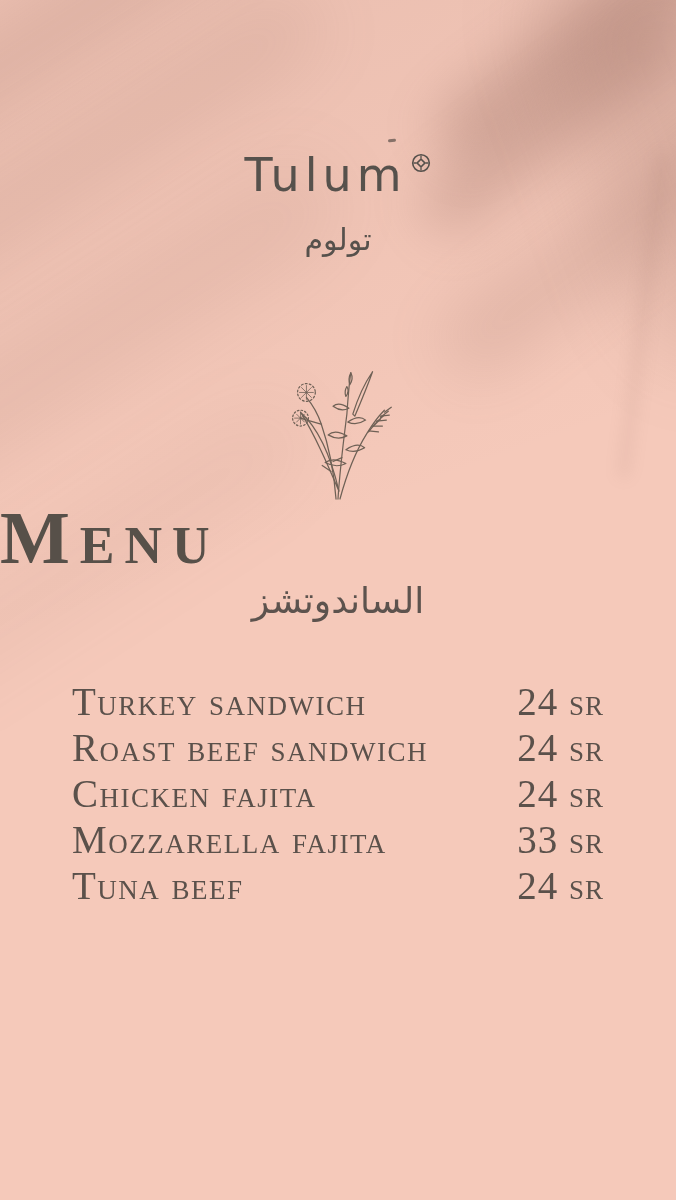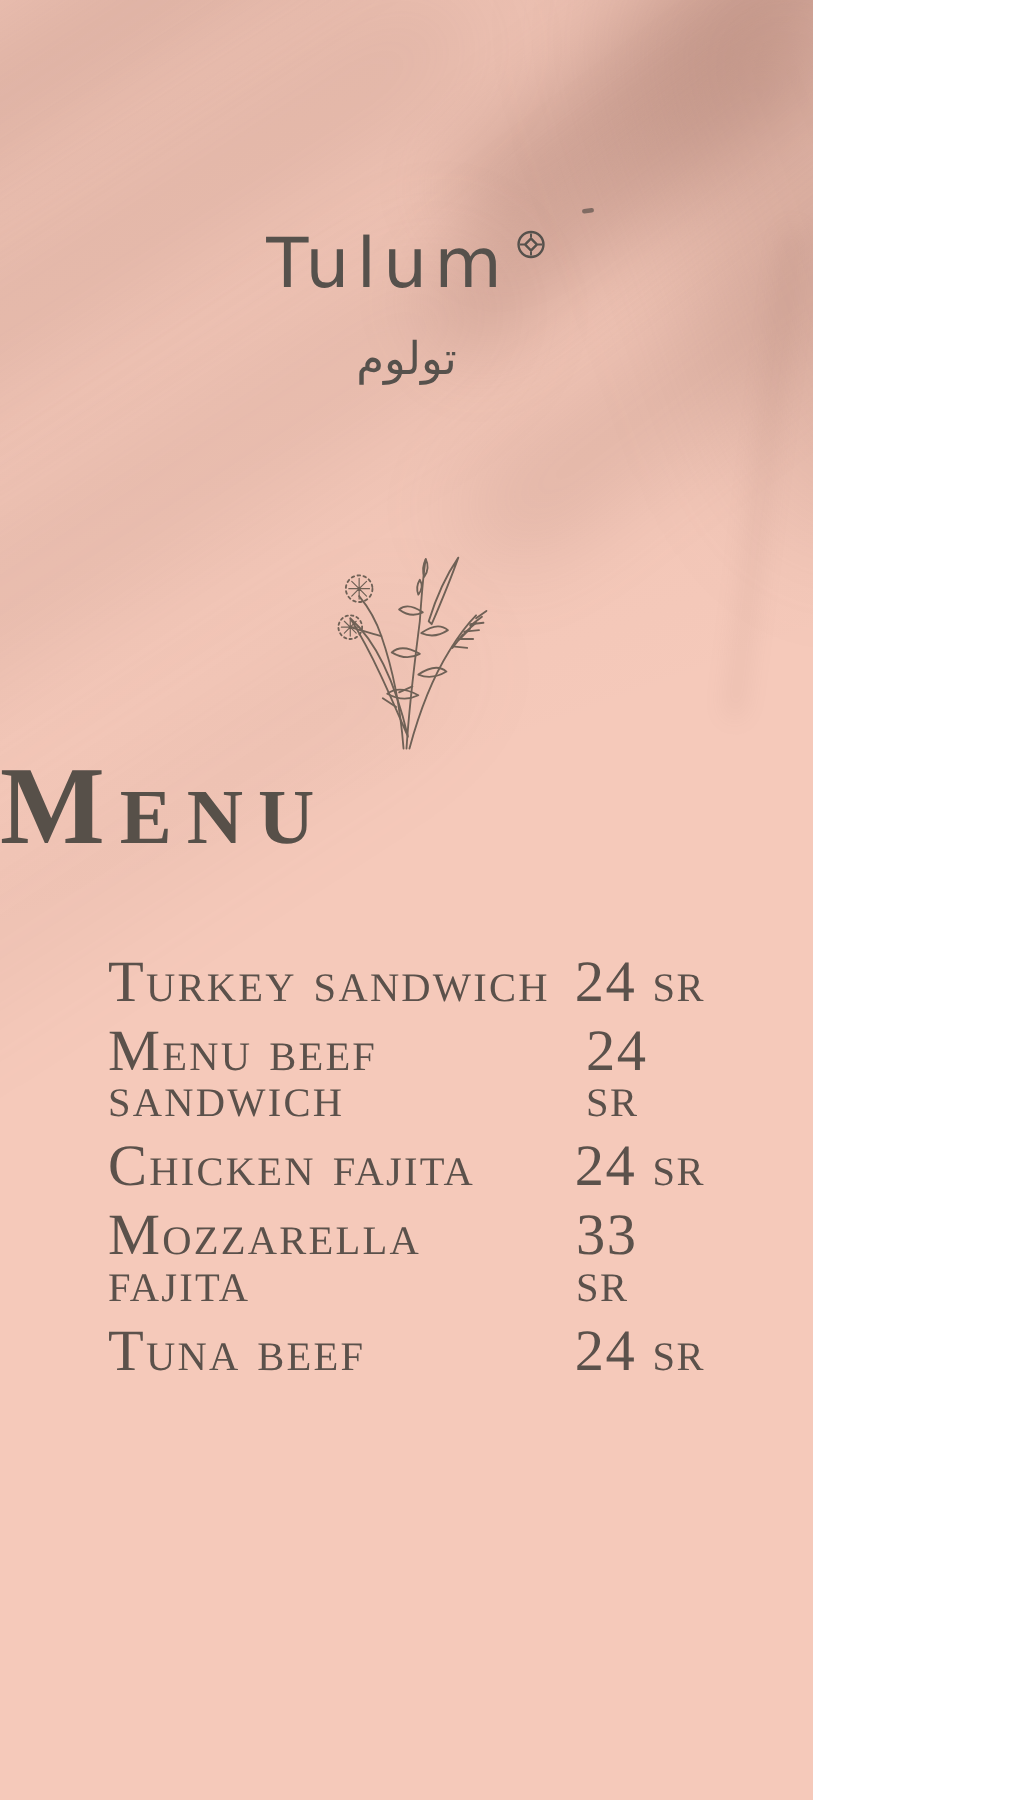--- a/index.html
+++ b/index.html
@@ -1,21 +1,21 @@
 <!DOCTYPE html>
 <html><head>
 <meta charset="utf-8">
 <style>
   * { margin: 0; padding: 0; box-sizing: border-box; }
   html, body { width: 676px; }
   body { font-family: "Liberation Serif", "DejaVu Serif", serif; }
 
   .page {
     position: relative;
-    width: 542px;
+    width: 676px;
     height: 1200px;
     background: #f5c9ba;
     overflow: hidden;
   }
 
   
   .shadows { position: absolute; inset: 0; z-index: 0; }
   .tint {
     position: absolute; inset: 0;
     background: linear-gradient(160deg, rgba(141,97,86,.10), rgba(141,97,86,0) 45%);
@@ -157,28 +157,29 @@
           <circle cx="27" cy="66" r="8" stroke-dasharray="1.6 2.2"></circle>
           <path d="M27 66 l0 -6 M27 66 l4 -4 M27 66 l6 0 M27 66 l4 4 M27 66 l-4 4 M27 66 l-6 0 M27 66 l-4 -4 M27 66 l0 6" stroke-width="0.8"></path>
           <path d="M48 72 C41 70 33 68 27 66"></path>
 
           <path d="M58 120 l-9 -6 M60 110 l9 -4"></path>
         </g>
       </svg>
     </figure>
 
     <h1 class="menu-title">Menu</h1>
+    <div class="menu-subtitle">الساندوتشز</div>
 
     <ul class="menu-list">
       <li class="menu-row">
         <span class="item-name">Turkey sandwich</span>
         <span class="item-price">24 sr</span>
       </li>
       <li class="menu-row">
-        <span class="item-name">Menu beef sandwich</span>
+        <span class="item-name">Roast beef sandwich</span>
         <span class="item-price">24 sr</span>
       </li>
       <li class="menu-row">
         <span class="item-name">Chicken fajita</span>
         <span class="item-price">24 sr</span>
       </li>
       <li class="menu-row">
         <span class="item-name">Mozzarella fajita</span>
         <span class="item-price">33 sr</span>
       </li>

